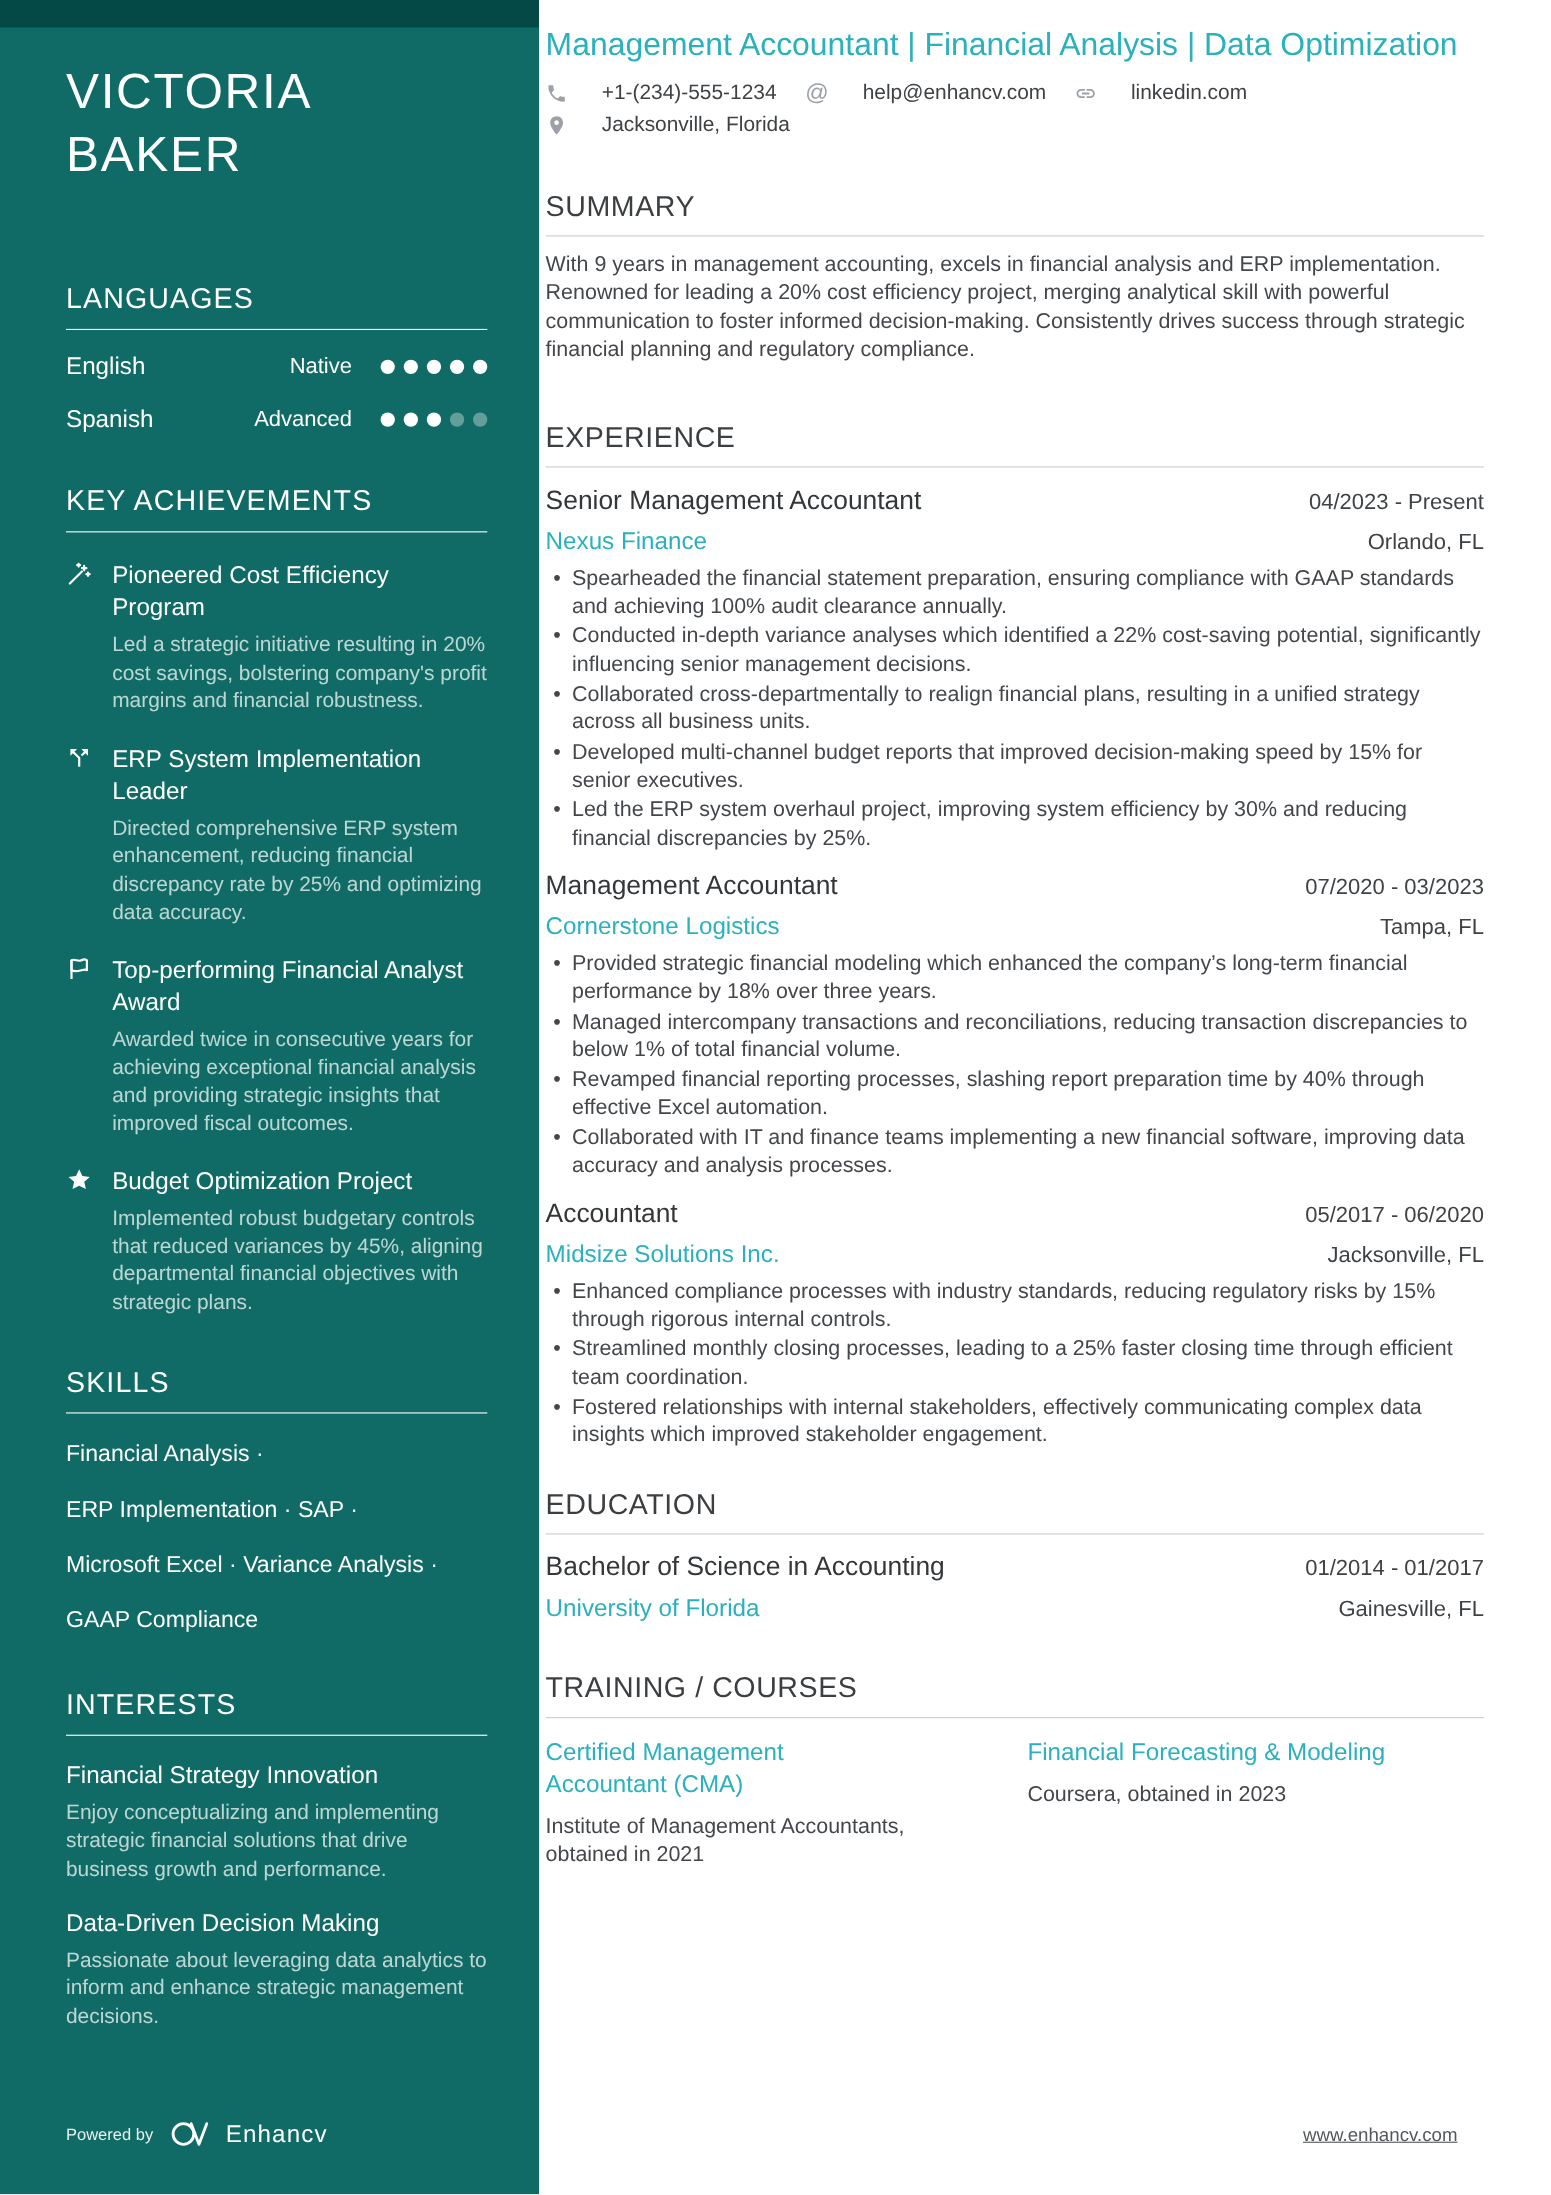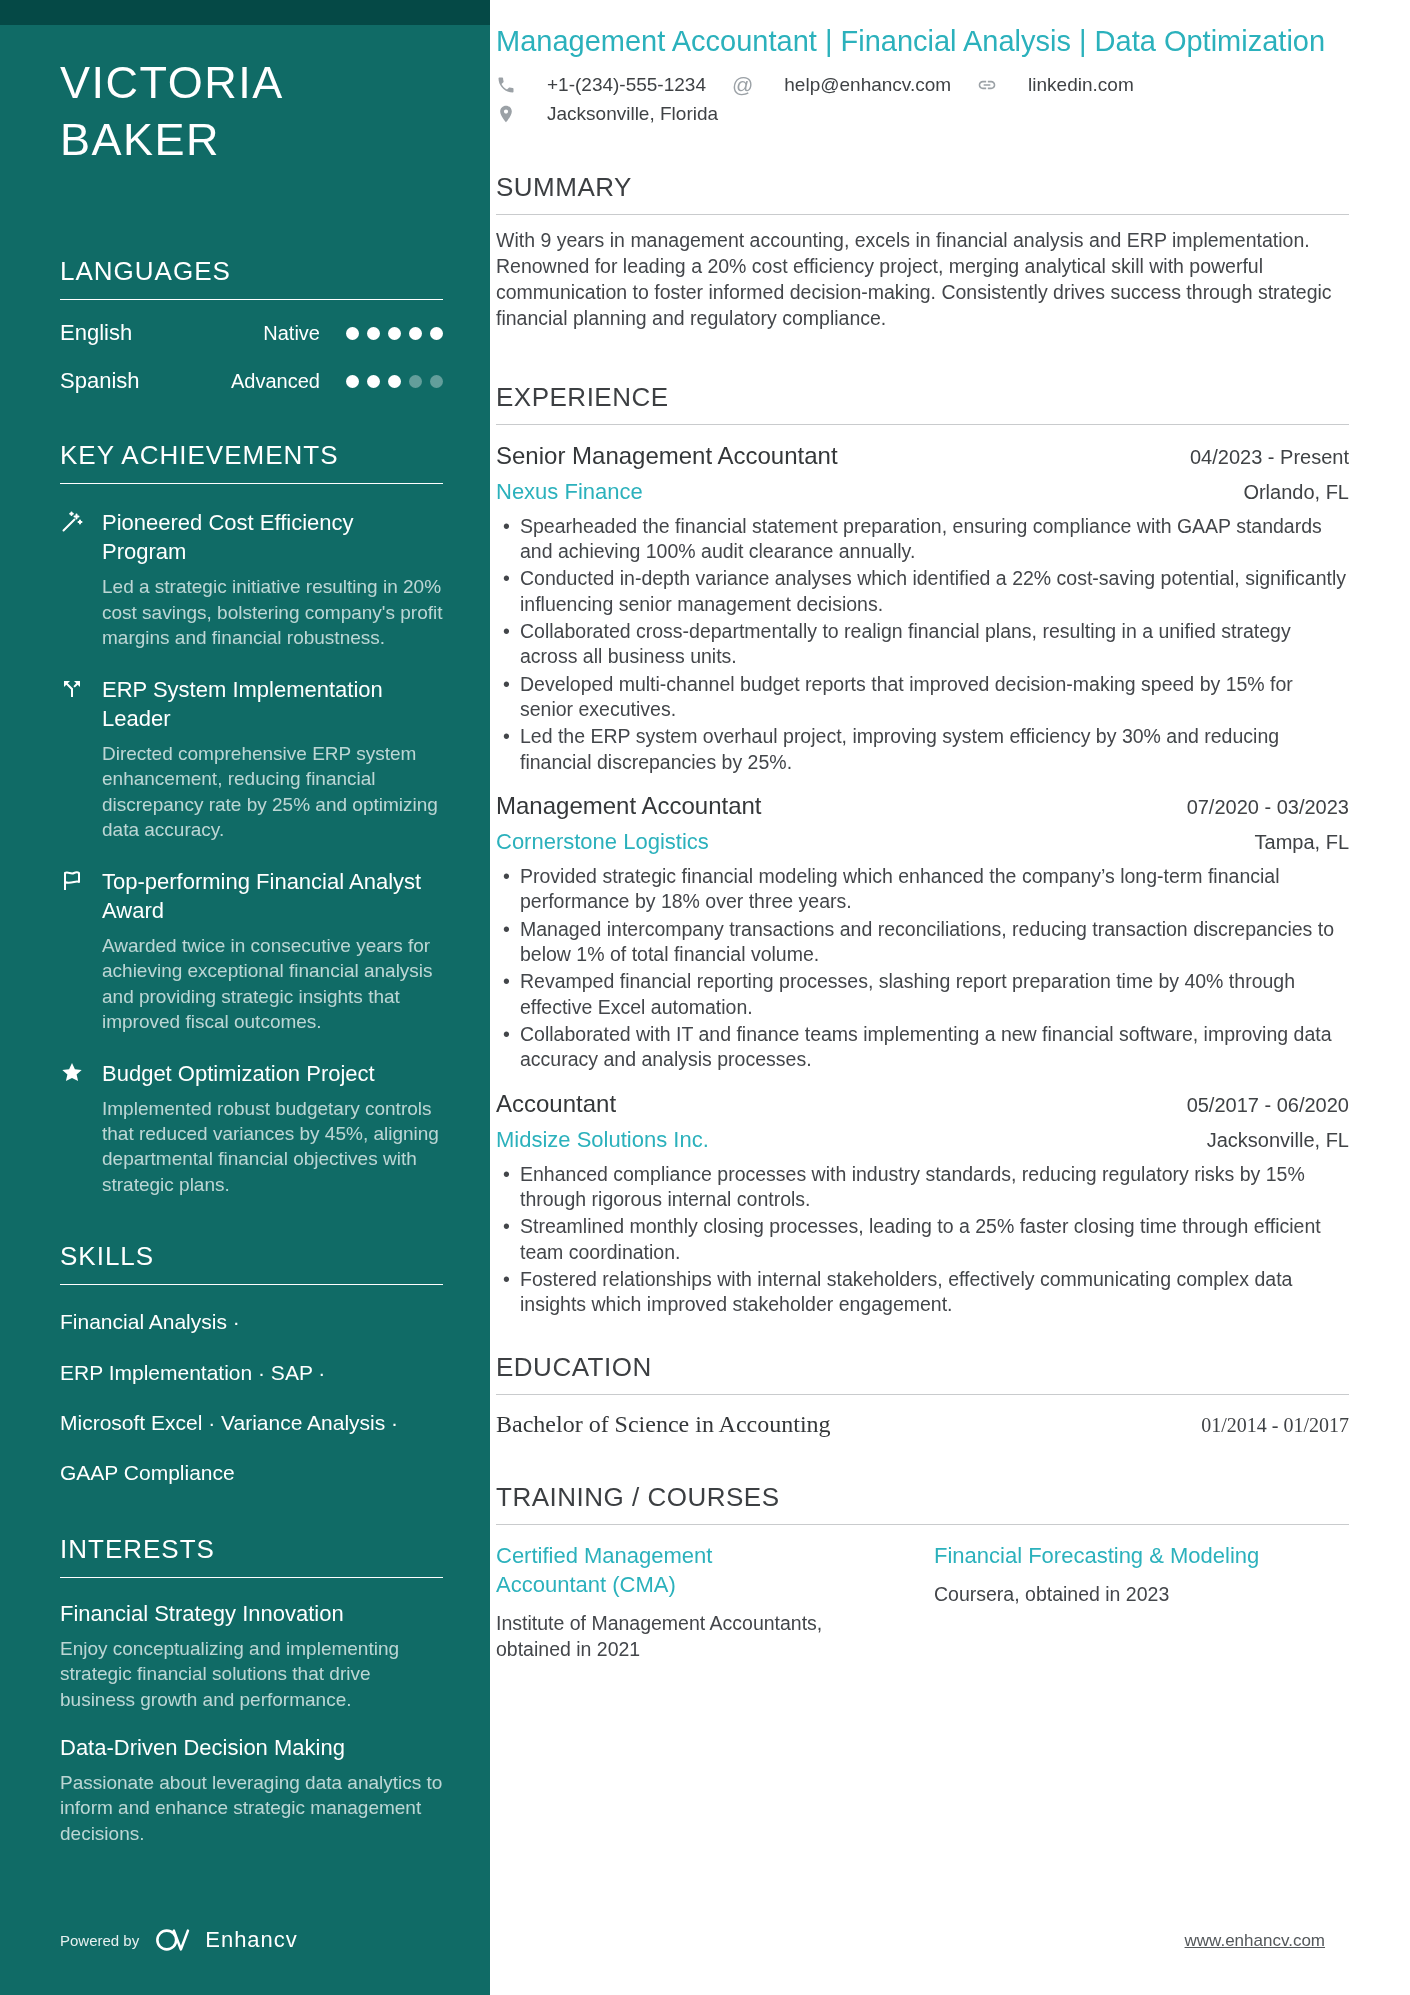--- a/index.html
+++ b/index.html
@@ -73,21 +73,21 @@
   .job-dates { color:#3f4245; font-size:20px; }
   .company-row { margin-top:9px; }
   .company-name { color:#2bb1bc; font-size:22px; font-weight:500; }
   .job-location { color:#3f4245; font-size:20px; }
   ul.bullets { list-style:none; margin-top:9px; }
   ul.bullets li { position:relative; padding-left:24px; font-size:19.5px; line-height:1.3;
                   color:#43464a; margin-top:2px; }
   ul.bullets li::before { content:"•"; position:absolute; left:7px; top:0; color:#43464a; }
 
   .education-heading { margin-top:34px; }
-  .edu-block { margin-top:16px;font-family:Liberation Serif, serif; }
+  .edu-block { margin-top:16px; }
   .degree { color:#343739; font-size:24px; font-weight:500; }
   .school-row { margin-top:10px; }
   .school-name { color:#2bb1bc; font-size:22px; font-weight:500; }
 
   .training-heading { margin-top:44px; }
   .courses { display:grid; grid-template-columns:438px 1fr; margin-top:16px; }
   .course-title { color:#2bb1bc; font-size:22px; font-weight:500; line-height:1.32; }
   .course-col-0 .course-title { max-width:330px; }
   .course-detail { margin-top:12px; font-size:19.5px; line-height:1.33; color:#43464a; max-width:380px; }
 
@@ -329,20 +329,24 @@
     </section>
 
     <section>
       <h2 class="main-heading education-heading">EDUCATION</h2>
       <hr class="main-rule">
       <div class="edu-block">
         <div class="row-between">
           <span class="degree">Bachelor of Science in Accounting</span>
           <span class="job-dates">01/2014 - 01/2017</span>
         </div>
+        <div class="row-between school-row">
+          <span class="school-name">University of Florida</span>
+          <span class="job-location">Gainesville, FL</span>
+        </div>
       </div>
     </section>
 
     <section>
       <h2 class="main-heading training-heading">TRAINING / COURSES</h2>
       <hr class="main-rule">
       <div class="courses">
         <div class="course-col-0">
           <div class="course-title">Certified Management Accountant (CMA)</div>
           <div class="course-detail">Institute of Management Accountants, obtained in 2021</div>

